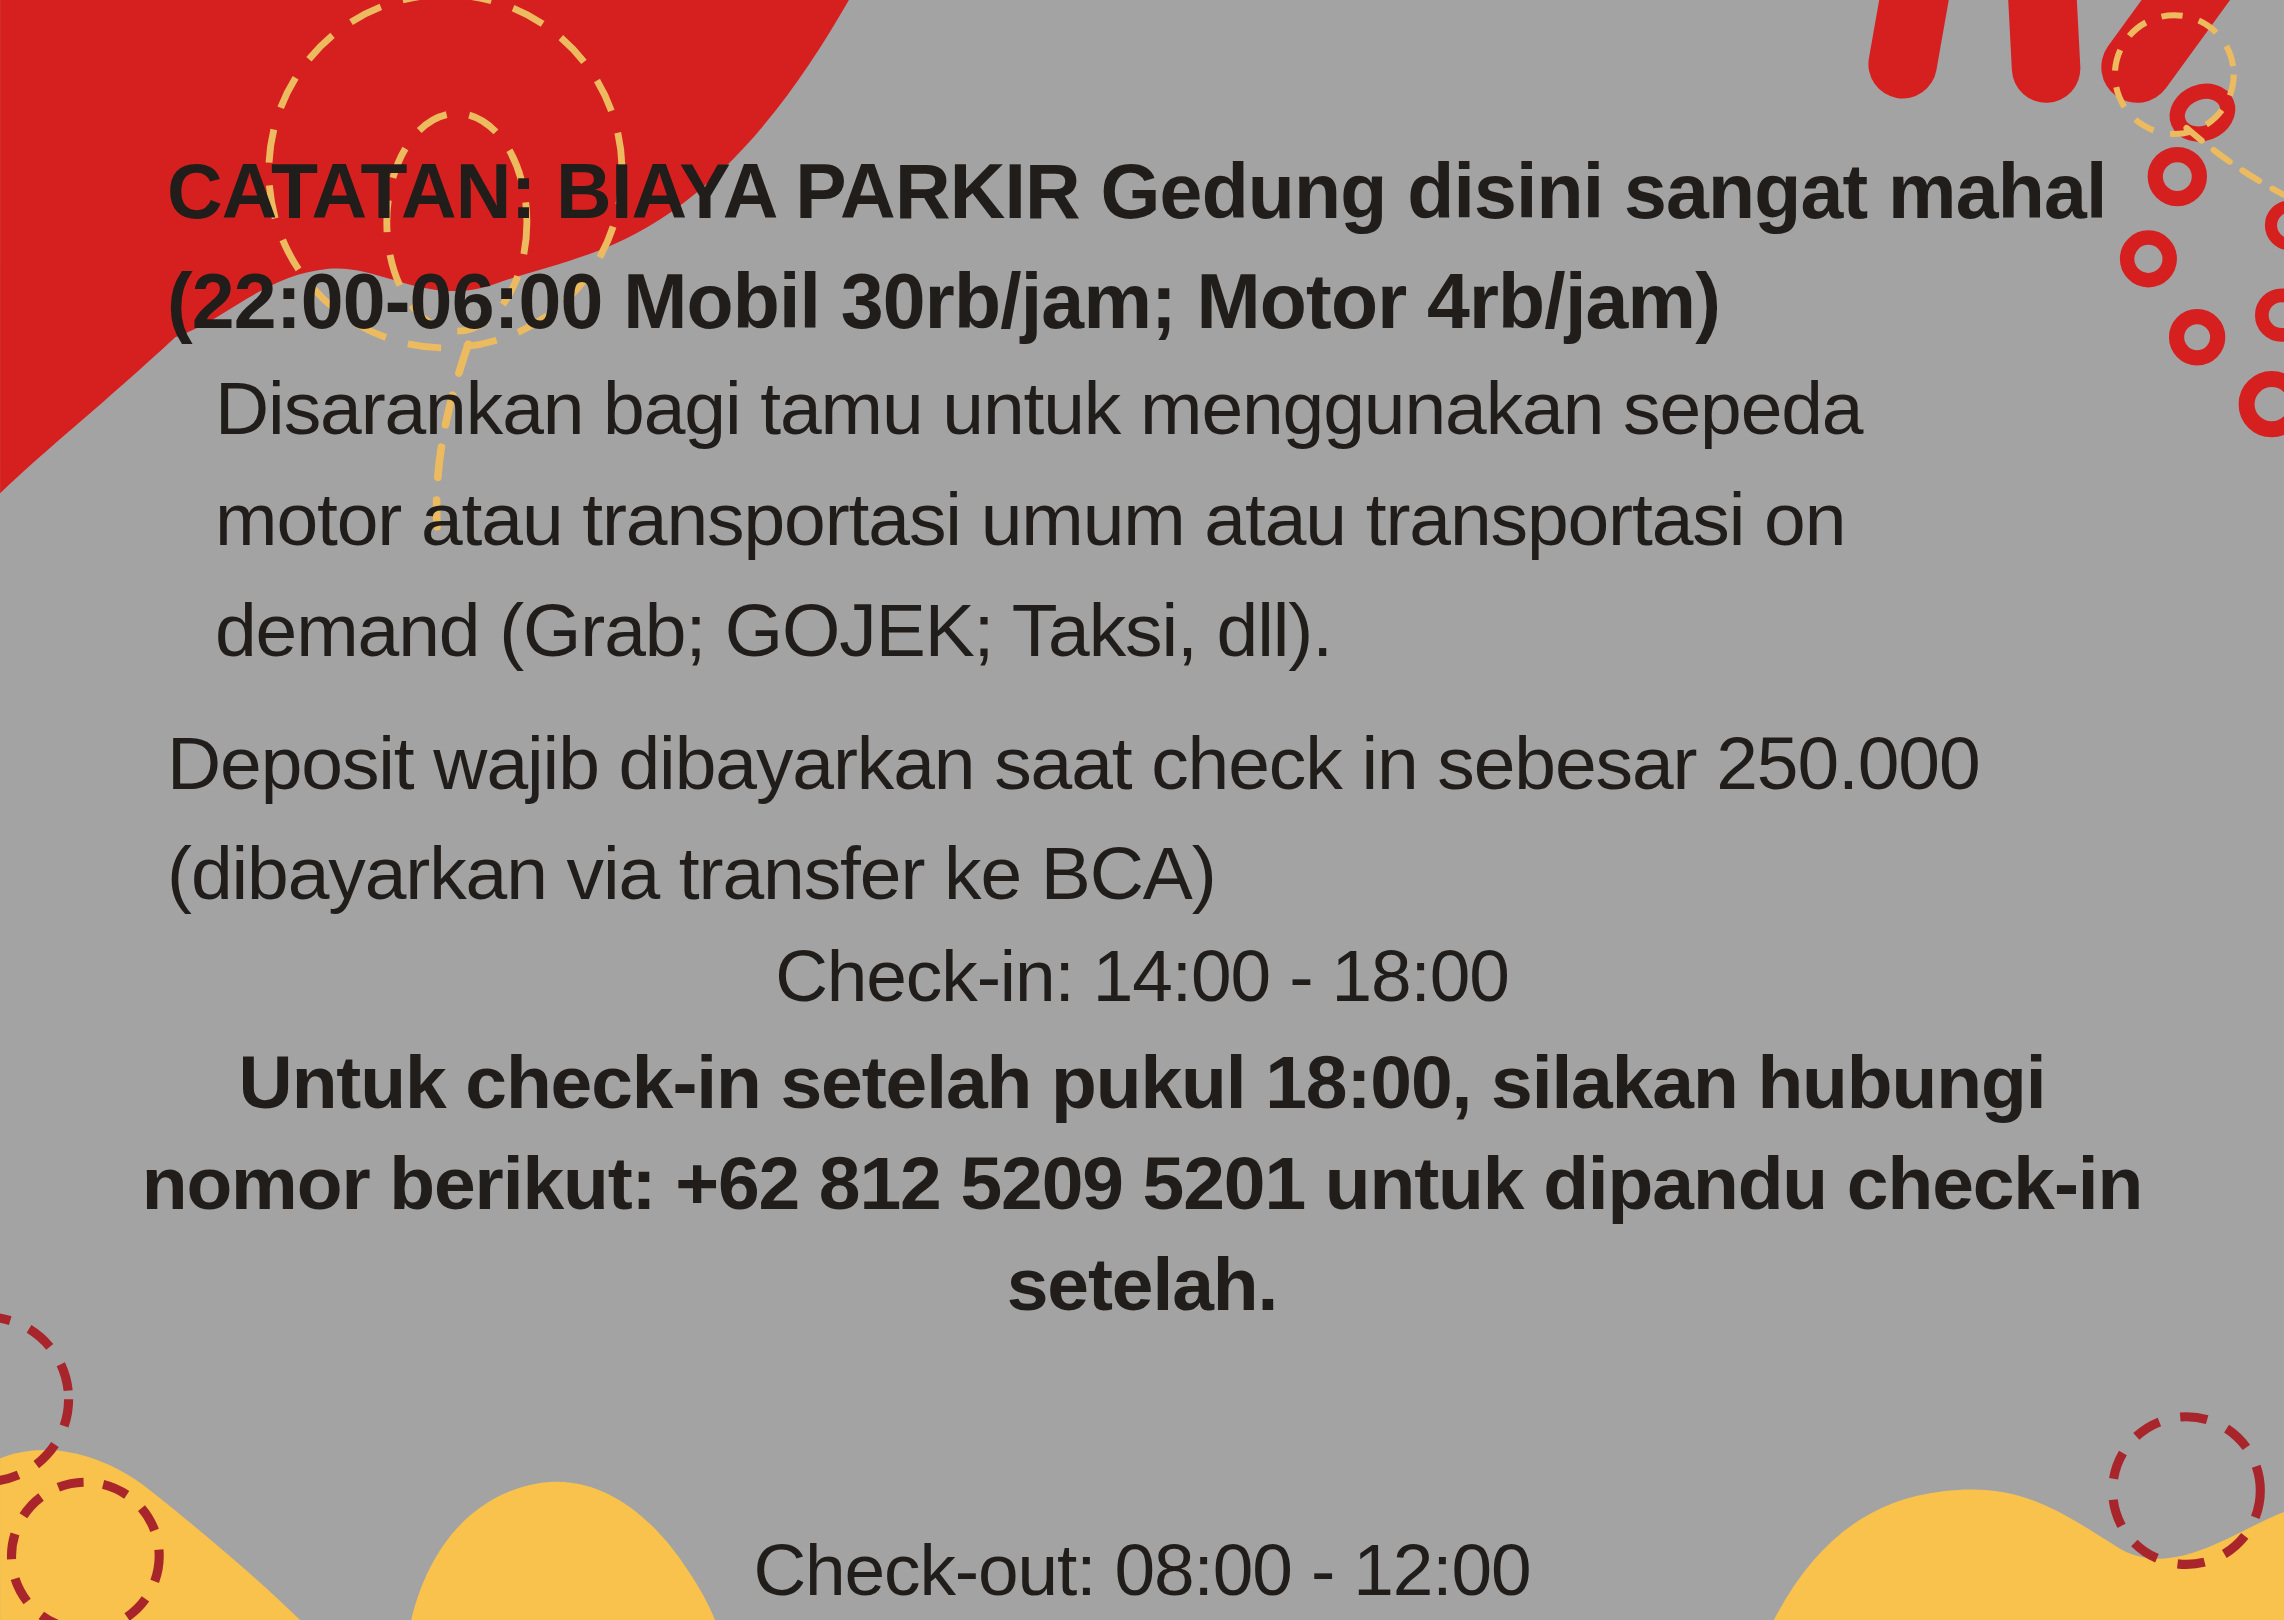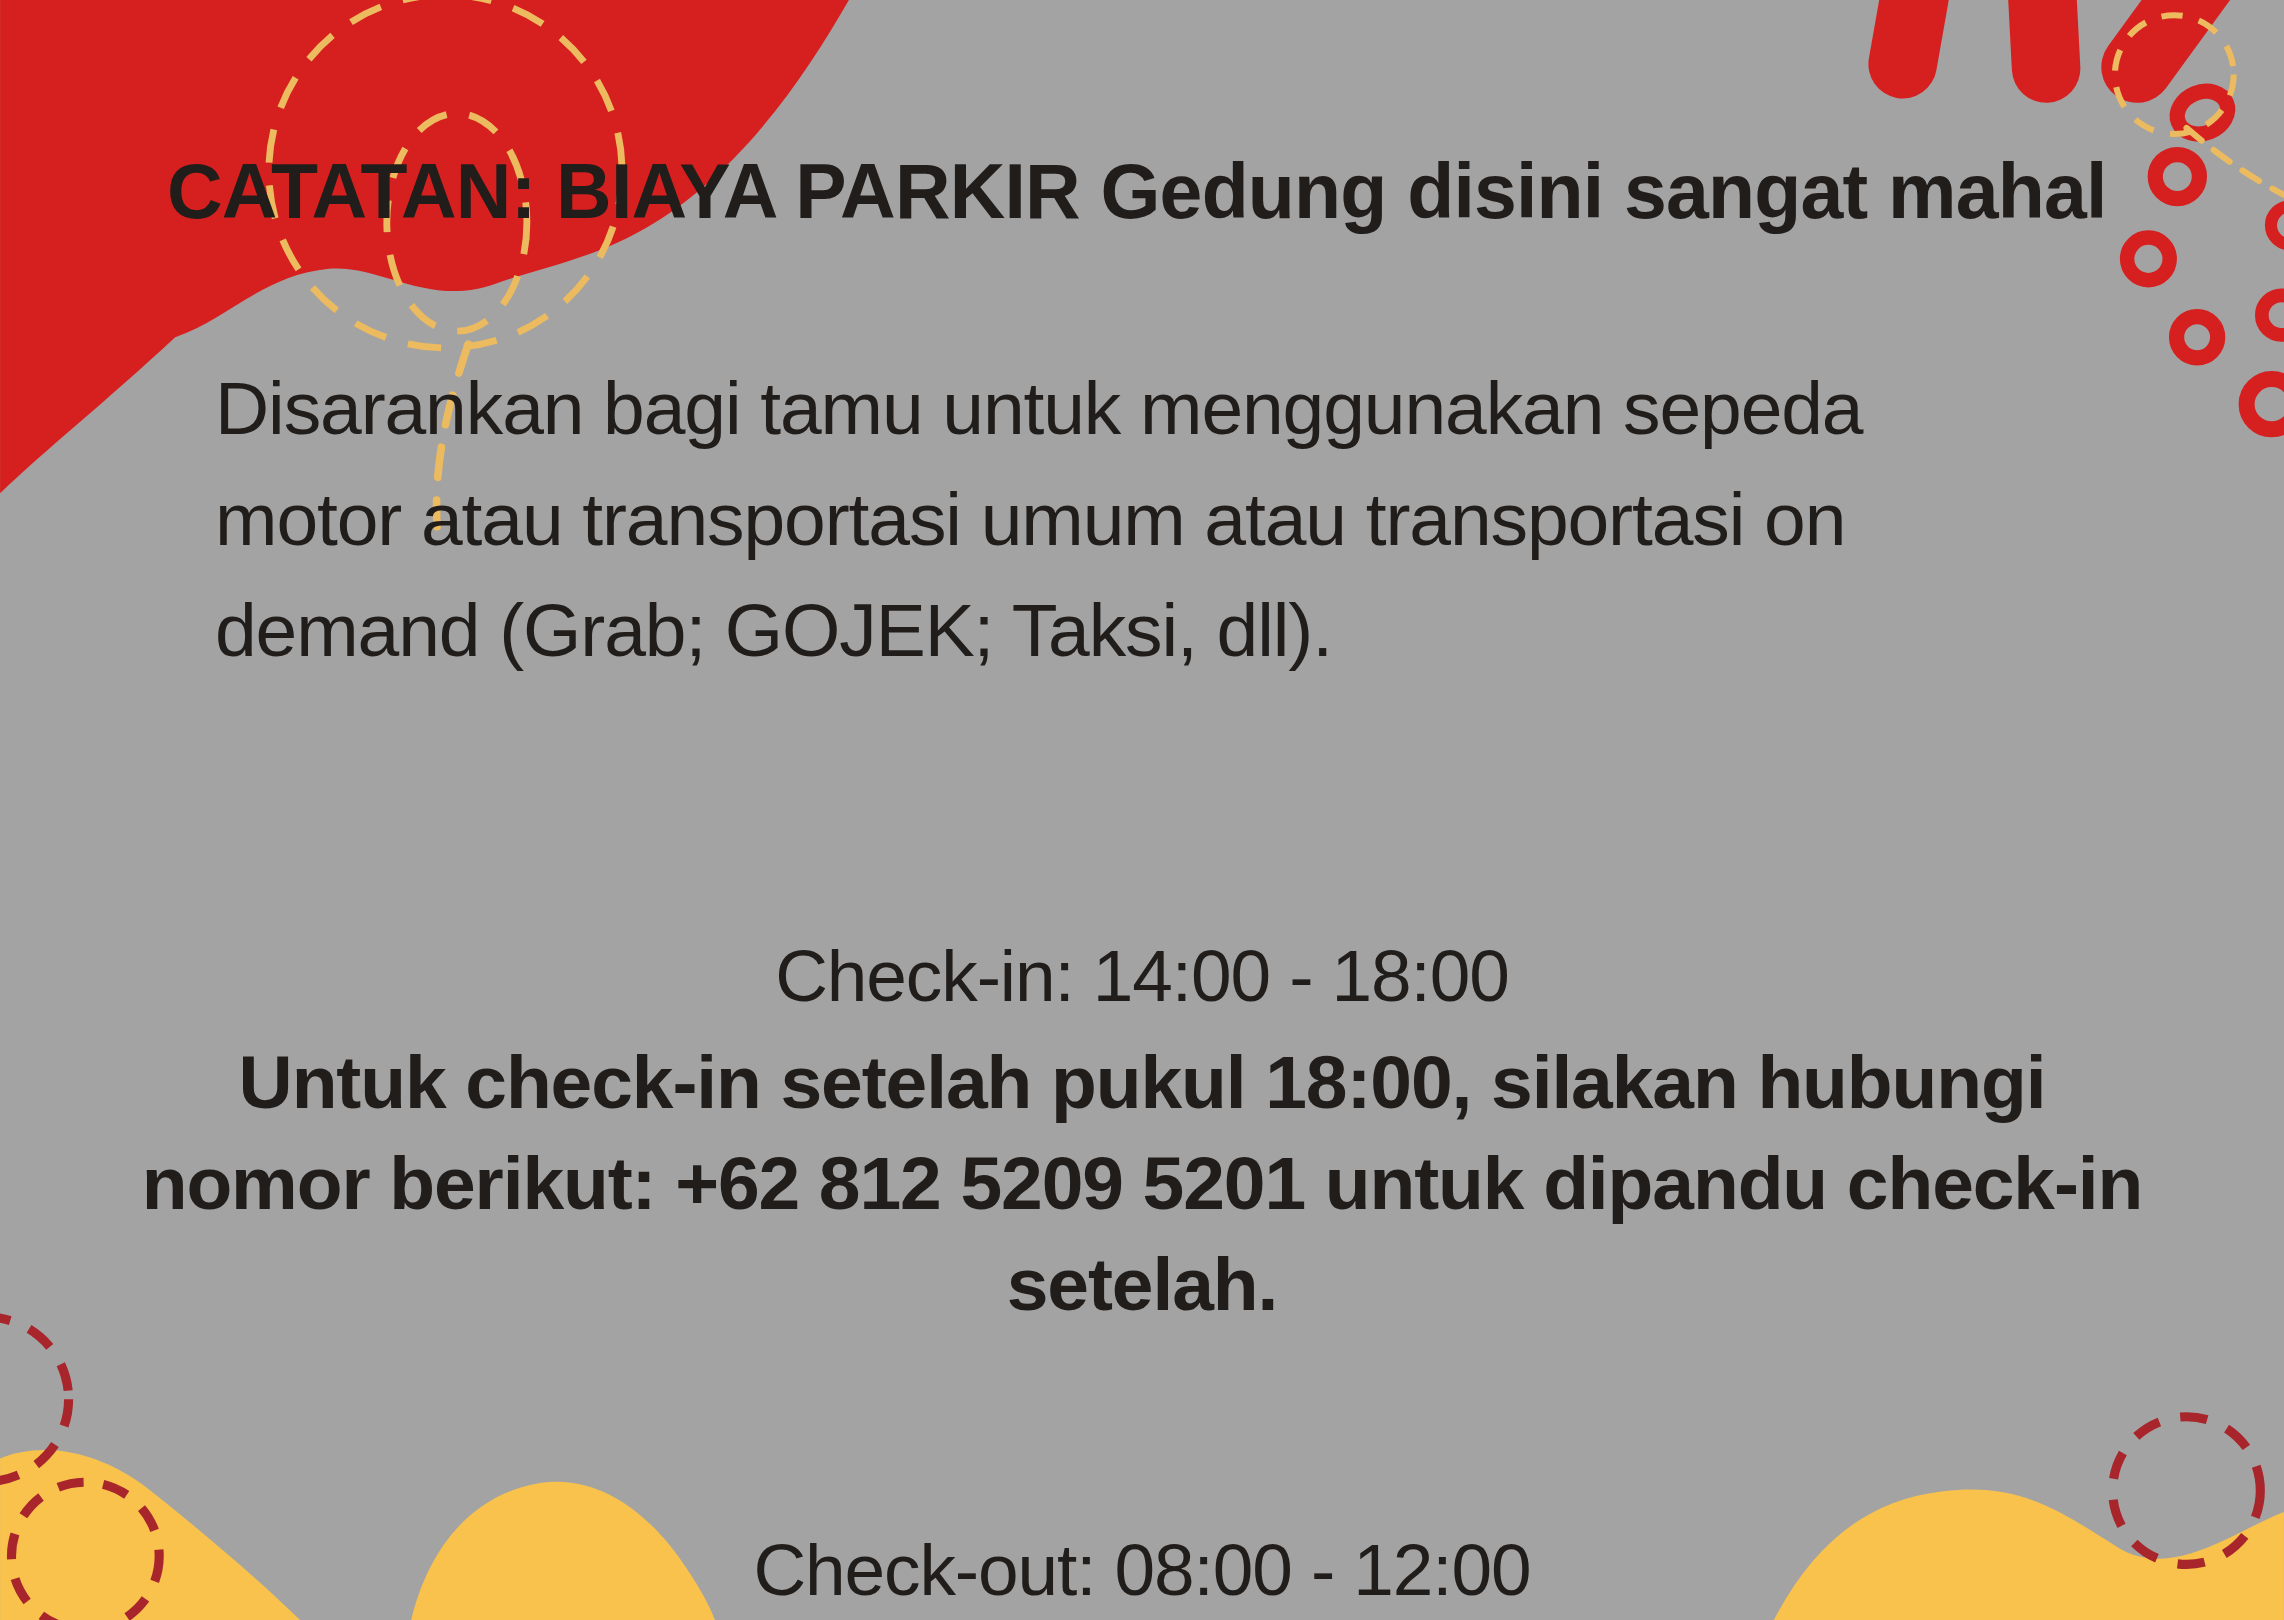--- a/index.html
+++ b/index.html
@@ -68,28 +68,33 @@
     <path d="M540,2128 C562,2037 616,1966 704,1949 C793,1932 863,2000 903,2062 C919,2086 931,2107 939,2128 Z" fill="#f8c24d"></path>
     <path d="M2330,2128 C2383,2027 2452,1971 2552,1959 C2652,1947 2701,1982 2781,2032 C2853,2077 2933,2012 3000,1986 L3000,2128 Z" fill="#f8c24d"></path>
 
     <circle cx="-18" cy="1838" r="108" fill="none" stroke-width="12" stroke-dasharray="36 27" stroke="#a9252c"></circle>
     <circle cx="112" cy="2044" r="97" fill="none" stroke-width="12" stroke-dasharray="34 26" stroke="#a9252c"></circle>
     <circle cx="2872" cy="1958" r="97" fill="none" stroke-width="12" stroke-dasharray="36 28" stroke="#a9252c"></circle>
   </svg>
 
   <div class="txt left-block heading">
     <div>CATATAN: BIAYA PARKIR Gedung disini sangat mahal</div>
+    <div>(22:00-06:00 Mobil 30rb/jam; Motor 4rb/jam)</div>
   </div>
 
   <div class="txt left-block advice">
     <div>Disarankan bagi tamu untuk menggunakan sepeda</div>
     <div>motor atau transportasi umum atau transportasi on</div>
     <div>demand (Grab; GOJEK; Taksi, dll).</div>
   </div>
 
+  <div class="txt left-block deposit">
+    <div>Deposit wajib dibayarkan saat check in sebesar 250.000</div>
+    <div>(dibayarkan via transfer ke BCA)</div>
+  </div>
 
   <div class="txt center-block checkin">Check-in: 14:00 - 18:00</div>
 
   <div class="txt center-block late">
     <div>Untuk check-in setelah pukul 18:00, silakan hubungi</div>
     <div>nomor berikut: +62 812 5209 5201 untuk dipandu check-in</div>
     <div>setelah.</div>
   </div>
 
 

